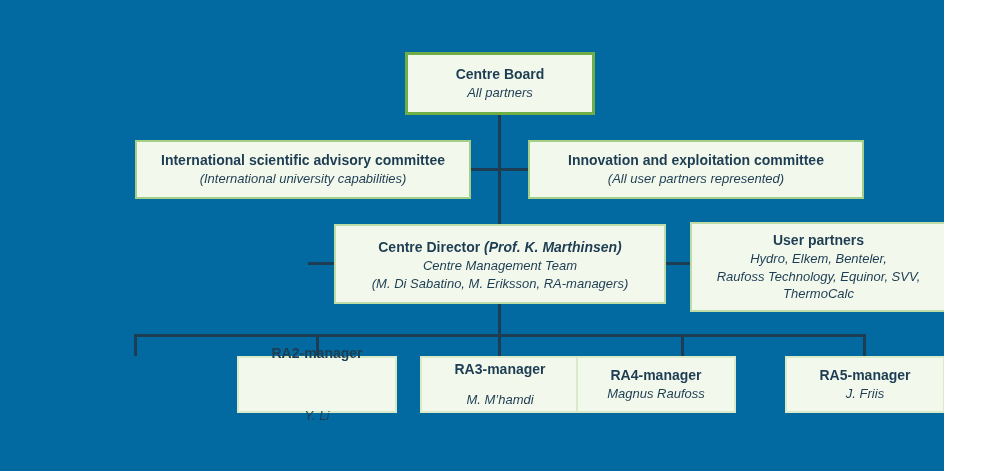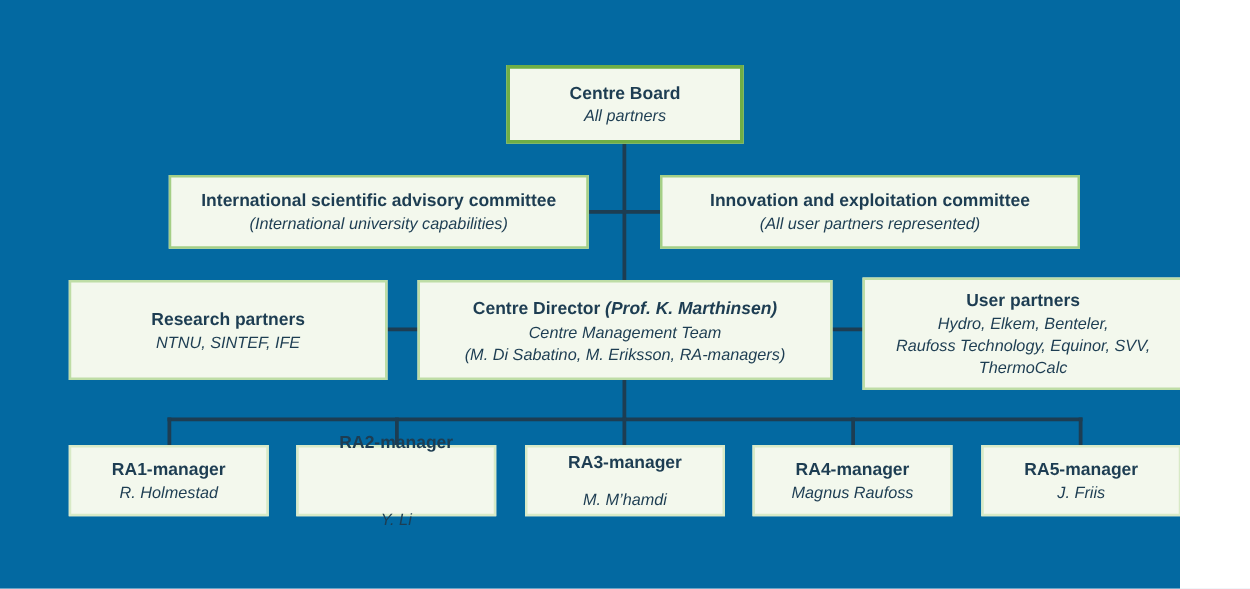--- a/index.html
+++ b/index.html
@@ -70,56 +70,48 @@
   <div class="box committee-box" style="left:528px; top:140px; width:336px; height:59px;">
     <div class="title">Innovation and exploitation committee</div>
     <div class="sub italic">(All user partners represented)</div>
   </div>
 
   <div class="box committee-box" style="left:135px; top:140px; width:336px; height:59px;">
     <div class="title">International scientific advisory committee</div>
     <div class="sub italic">(International university capabilities)</div>
   </div>
 
-  <div class="box mid-box" style="left:55px; top:224px; width:255px; height:80px;">
-    <div class="title">Research partners</div>
-    <div class="sub italic">NTNU, SINTEF, IFE</div>
-  </div>
 
   <div class="box mid-box" style="left:334px; top:224px; width:332px; height:80px;">
     <div>
       <span class="title">Centre Director </span><span class="title bold-italic">(Prof. K. Marthinsen)</span>
     </div>
     <div class="sub">Centre Management Team</div>
     <div class="sub italic">(M. Di Sabatino, M. Eriksson, RA-managers)</div>
   </div>
 
   <div class="box mid-box" style="left:690px; top:222px; width:257px; height:90px;">
     <div class="title">User partners</div>
     <div class="sub italic">Hydro, Elkem, Benteler,</div>
     <div class="sub italic">Raufoss Technology, Equinor, SVV,</div>
     <div class="sub italic">ThermoCalc</div>
   </div>
 
-  <div class="box ra-box" style="left:55px; top:356px; width:160px; height:57px;">
-    <div class="title">RA1-manager</div>
-    <div class="sub italic">R. Holmestad</div>
-  </div>
 
   <div class="box ra-box" style="left:237px; top:356px; width:160px; height:57px;gap:44px;">
     <div class="title">RA2-manager</div>
     <div class="sub italic">Y. Li</div>
   </div>
 
   <div class="box ra-box" style="left:420px; top:356px; width:160px; height:57px;gap:12px;">
     <div class="title">RA3-manager</div>
     <div class="sub italic">M. M’hamdi</div>
   </div>
 
-  <div class="box ra-box" style="left:602px; top:356px; width:160px; height:57px;">
+  <div class="box ra-box" style="left:576px; top:356px; width:160px; height:57px;">
     <div class="title">RA4-manager</div>
     <div class="sub italic">Magnus Raufoss</div>
   </div>
 
   <div class="box ra-box" style="left:785px; top:356px; width:160px; height:57px;align-items:center;">
     <div class="title">RA5-manager</div>
     <div class="sub italic">J. Friis</div>
   </div>
 
 </div>

